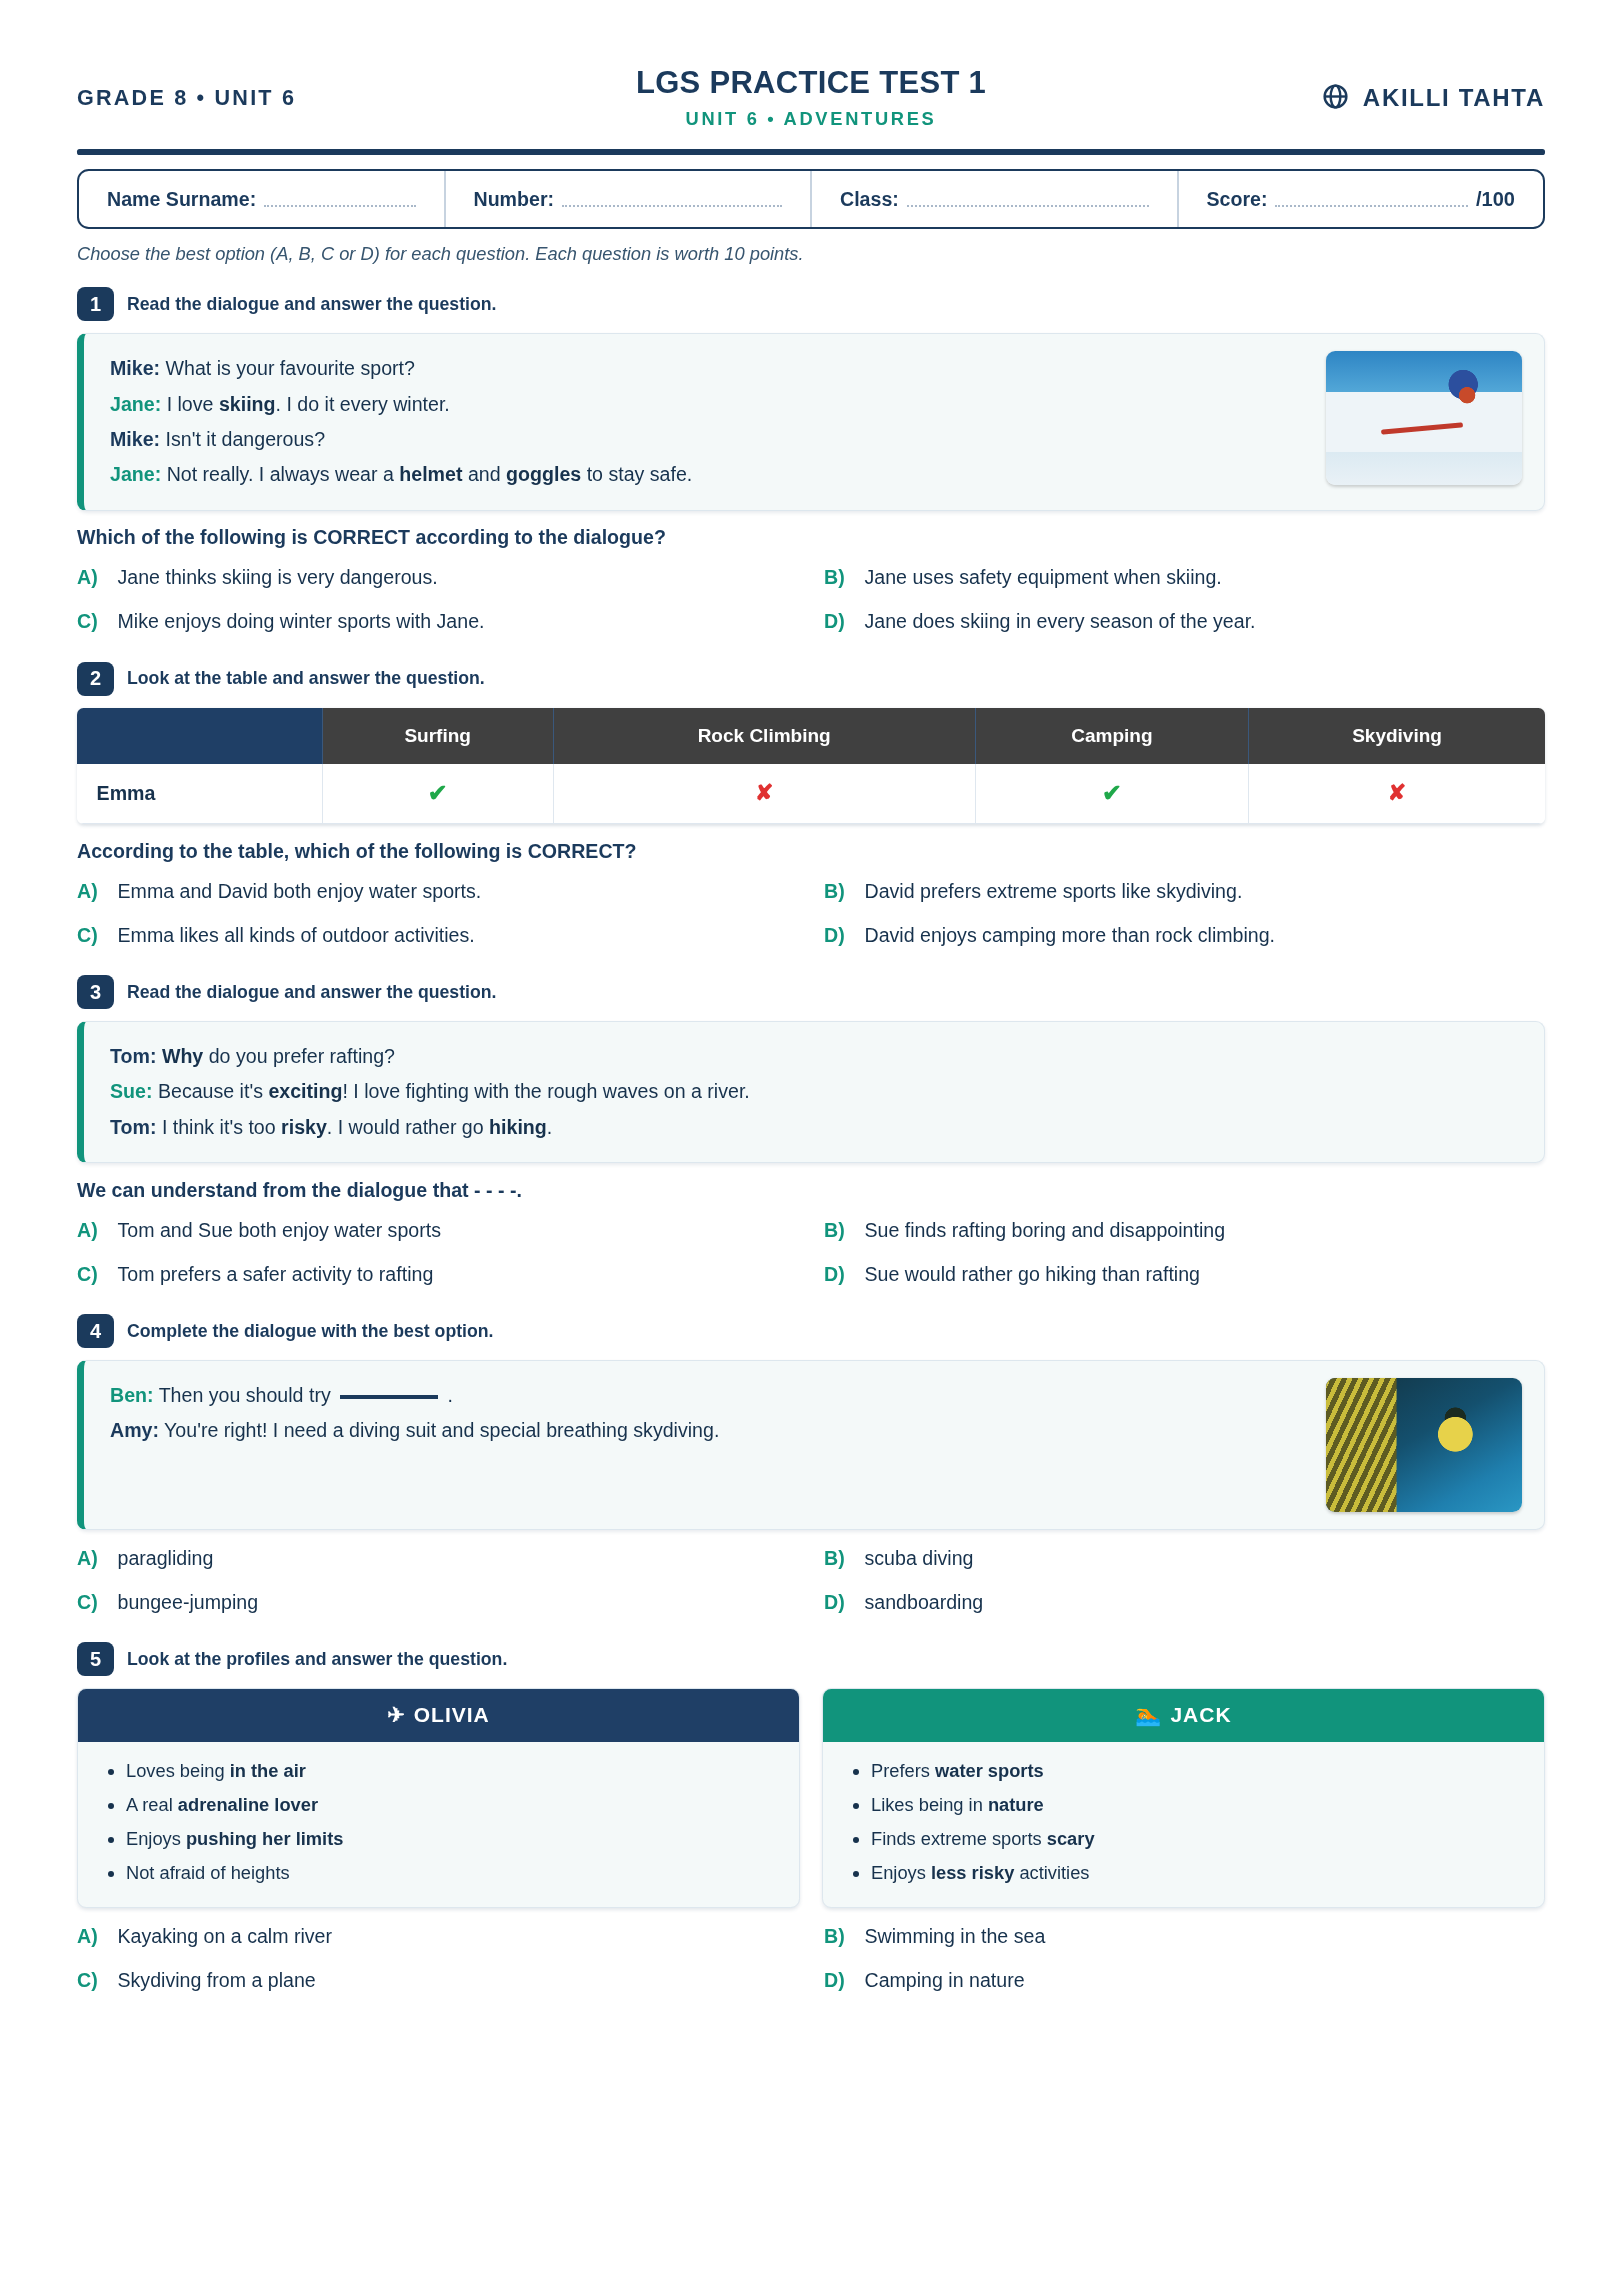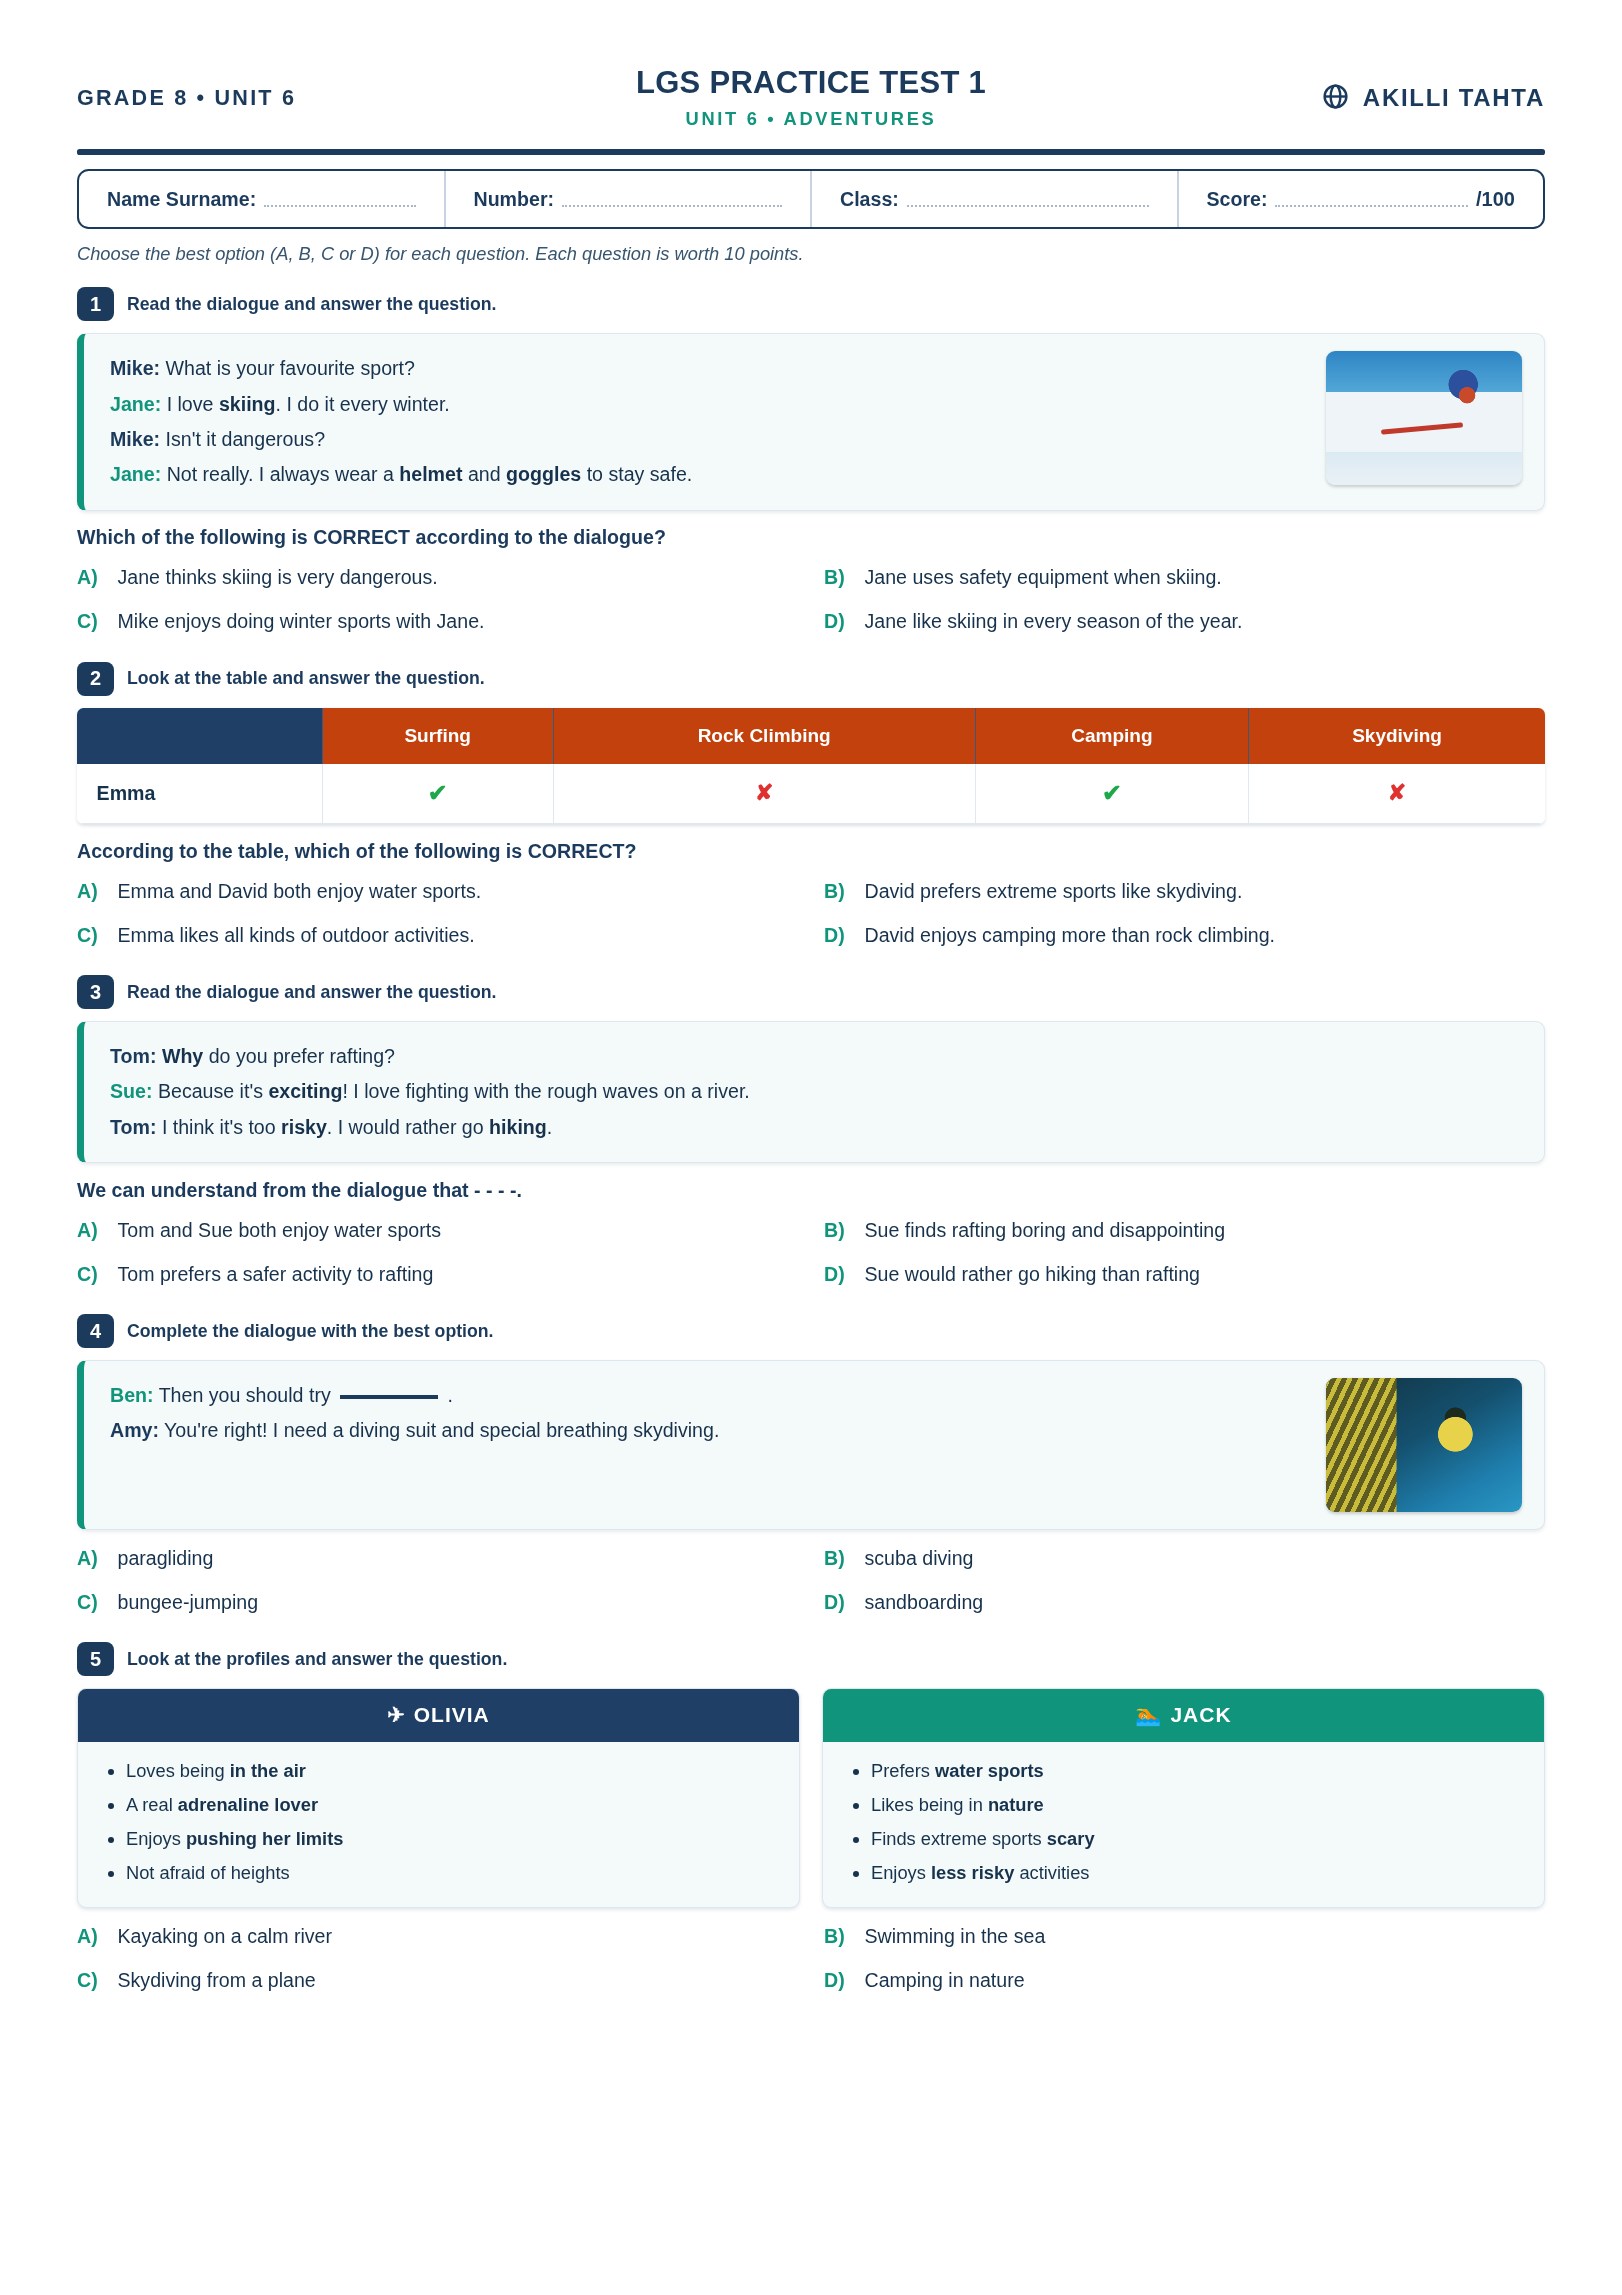--- a/index.html
+++ b/index.html
@@ -244,21 +244,21 @@
   
   .sport-table {
     margin-top: 11.8px;
     width: 100%;
     border-collapse: collapse;
     border-radius: 6.5px;
     overflow: hidden;
     box-shadow: 0 1.3px 3.3px rgba(27,58,92,0.15);
   }
   .sport-table th {
-    background: #c2410c;
+    background: #404040;
     color: #ffffff;
     font-size: 19px;
     font-weight: bold;
     padding: 17px 6.5px;
     border-right: 1.3px solid #3a587c;
     text-align: center;
   }
   .sport-table th:last-child { border-right: none; }
   .sport-table th.corner { background: #1f3f66; }
   .sport-table td {
@@ -396,21 +396,21 @@
       <div class="opt">
         <span class="opt-letter">B)</span>
         <span class="opt-text">Jane uses safety equipment when skiing.</span>
       </div>
       <div class="opt">
         <span class="opt-letter">C)</span>
         <span class="opt-text">Mike enjoys doing winter sports with Jane.</span>
       </div>
       <div class="opt">
         <span class="opt-letter">D)</span>
-        <span class="opt-text">Jane like skiing in every season of the year.</span>
+        <span class="opt-text">Jane does skiing in every season of the year.</span>
       </div>
     </div>
   </div>
 
   <div class="q-block">
     <div class="q-head">
       <div class="q-badge">2</div>
       <div class="q-directive">Look at the table and answer the question.</div>
     </div>
     <table class="sport-table">

